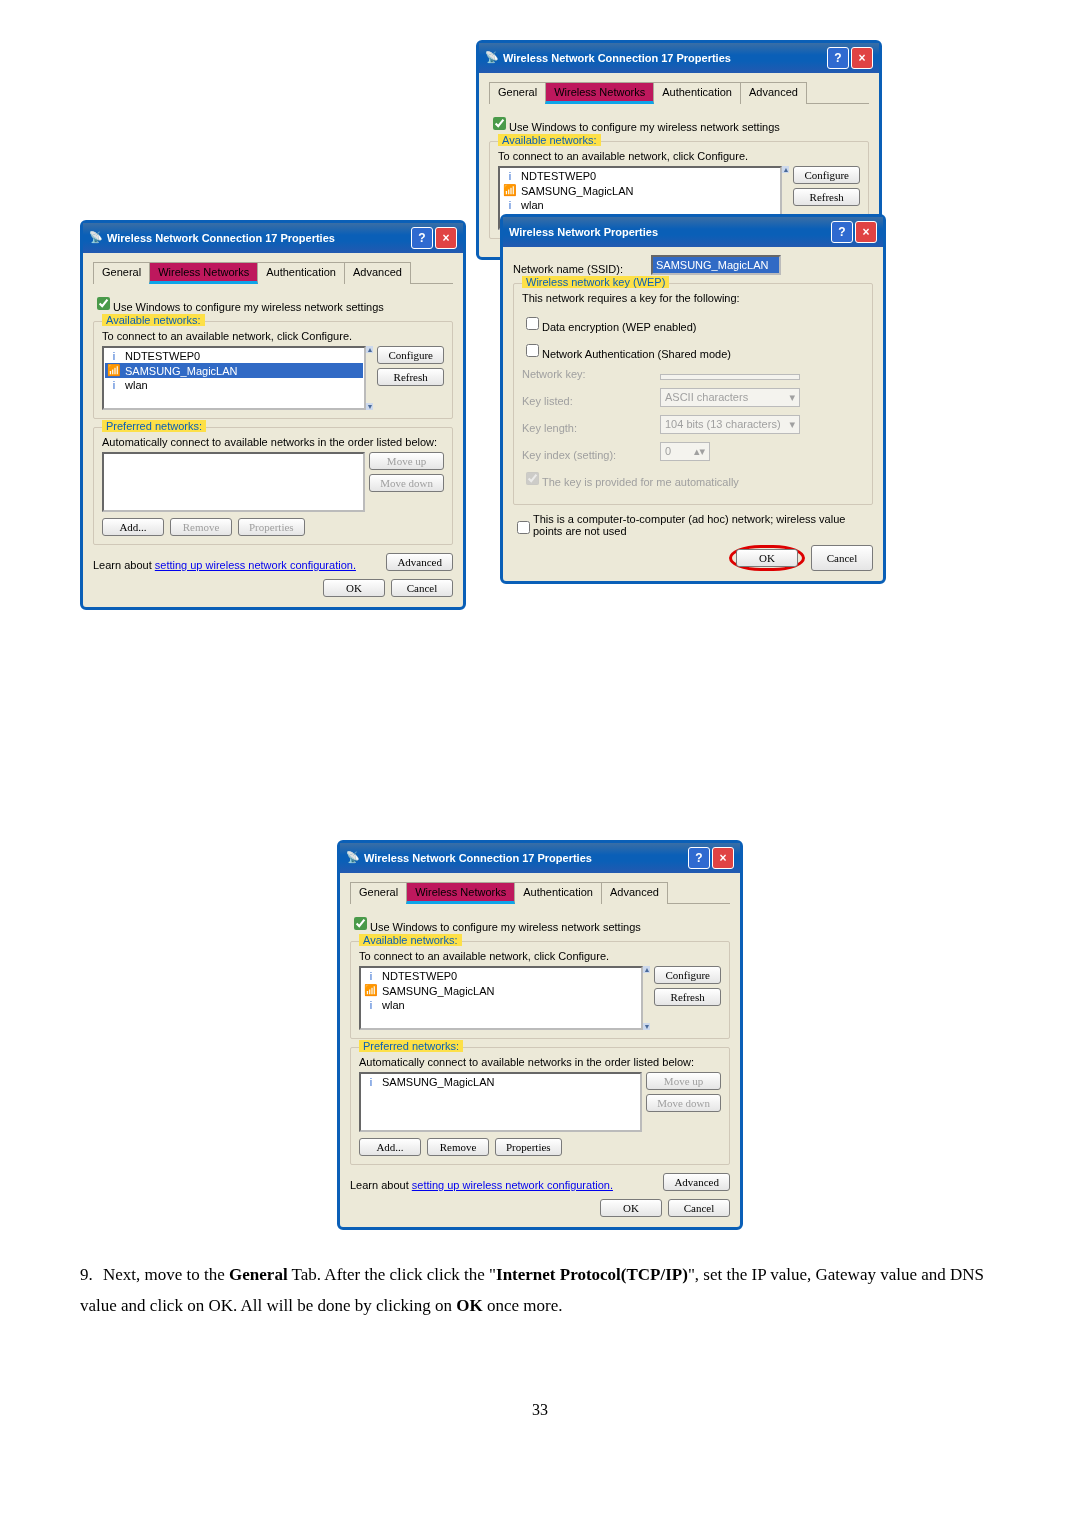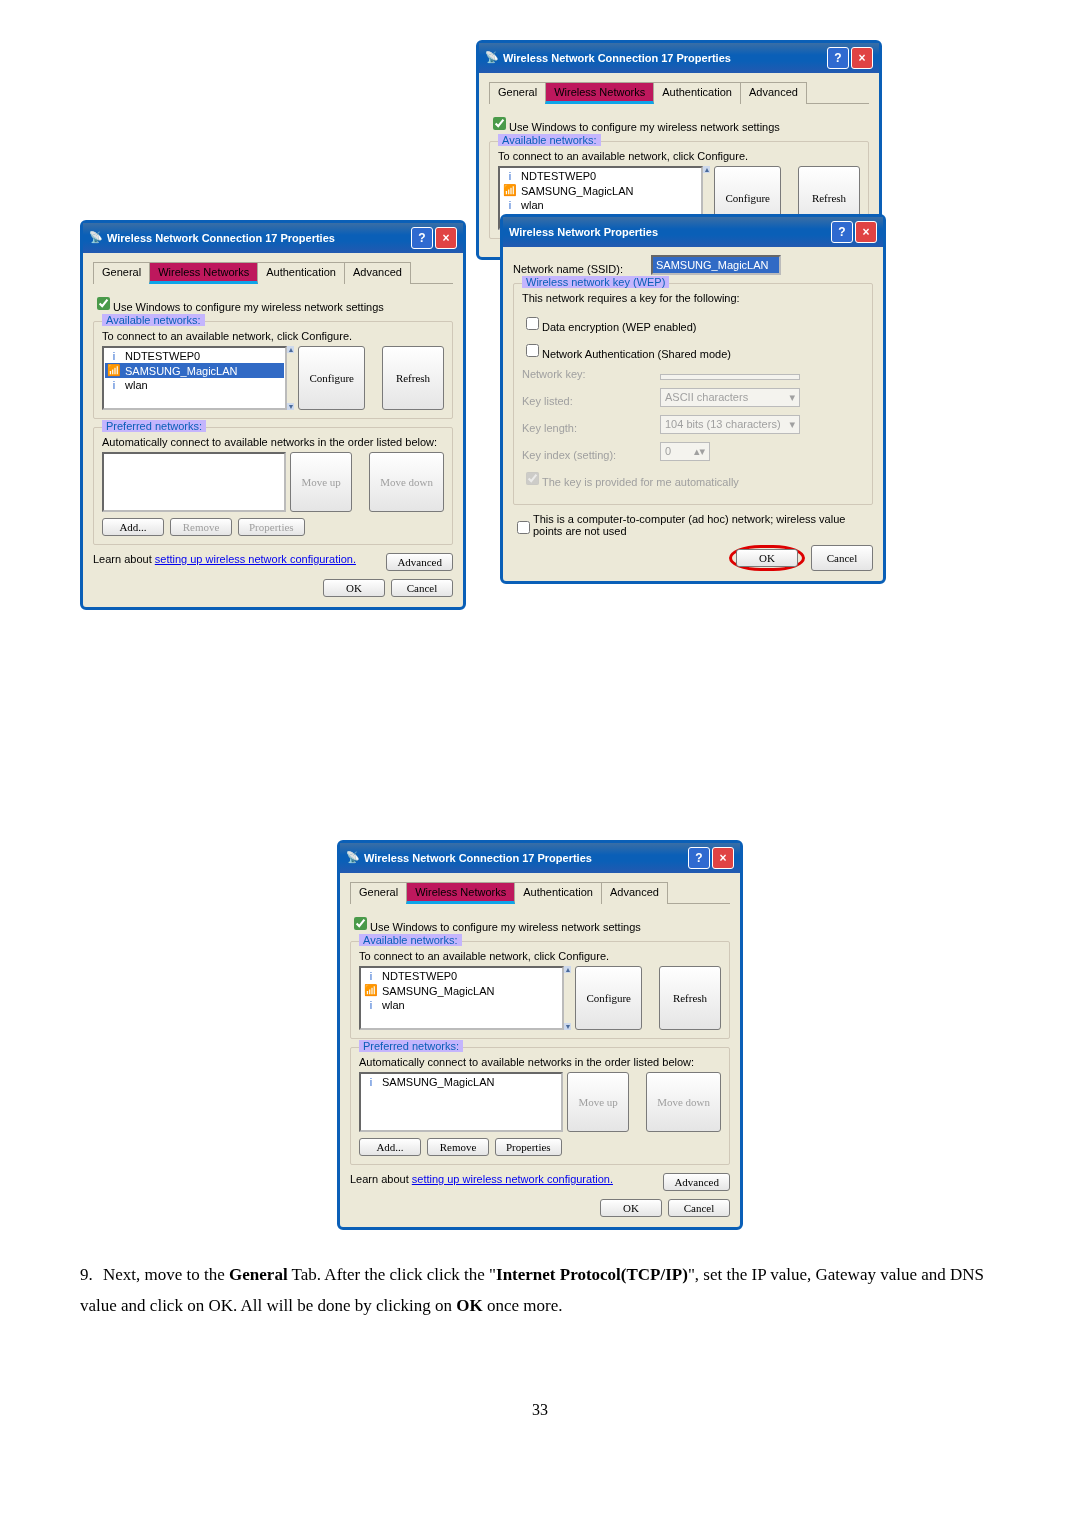--- a/index.html
+++ b/index.html
@@ -99,21 +99,21 @@
   border: 1px solid #d0c8b8;
   border-radius: 2px;
   padding: 8px;
   margin-bottom: 8px;
   position: relative;
 }
 .group-title {
   position: absolute;
   top: -8px;
   left: 8px;
-  background: #c4b5fd;
+  background: #fde047;
   padding: 0 4px;
   color: #0a5fb7;
   font-size: 11px;
 }
 .network-list {
   background: #fff;
   border: 2px inset #bbb;
   height: 58px;
   overflow: auto;
   padding: 1px;
@@ -128,22 +128,22 @@
   background: #316ac5;
   color: #fff;
 }
 .signal-icon {
   width: 14px;
   text-align: center;
   color: #2f6ad0;
 }
 .net-buttons {
   display: flex;
-  flex-direction: row;
-  gap: 17px;
+  flex-direction: column;
+  gap: 4px;
   margin-left: 4px;
 }
 .list-row {
   display: flex;
 }
 .xp-button {
   border: 1px solid #7a7a7a;
   background: linear-gradient(to bottom, #fff, #e5e5e5);
   border-radius: 3px;
   padding: 2px 10px;
@@ -157,21 +157,21 @@
 }
 .pref-list {
   background: #fff;
   border: 2px inset #bbb;
   height: 54px;
   padding: 1px;
 }
 .learn-row {
   display: flex;
   justify-content: space-between;
-  align-items: flex-start;
+  align-items: flex-end;
   margin-top: 6px;
 }
 .learn-link {
   color: #0000ee;
   text-decoration: underline;
   cursor: pointer;
 }
 .dialog-footer {
   display: flex;
   justify-content: flex-end;

